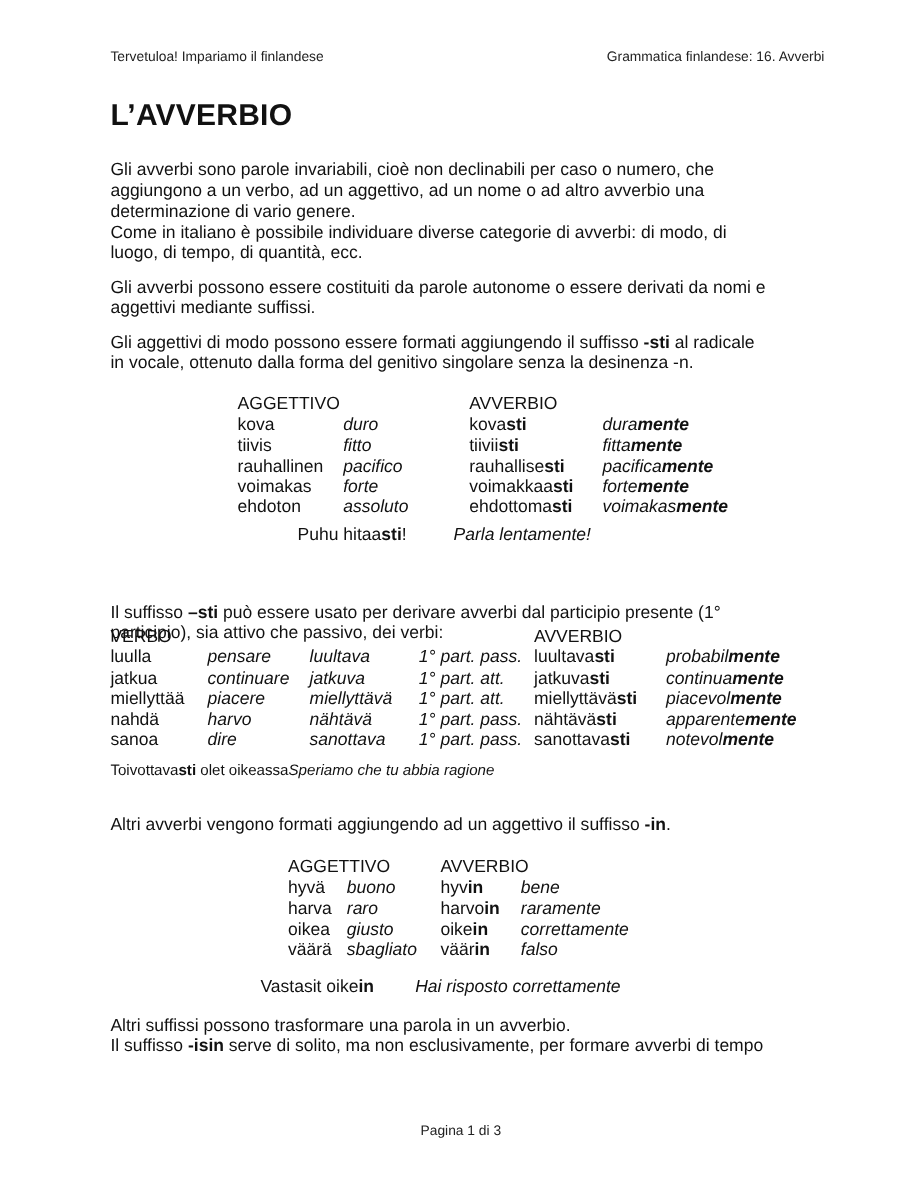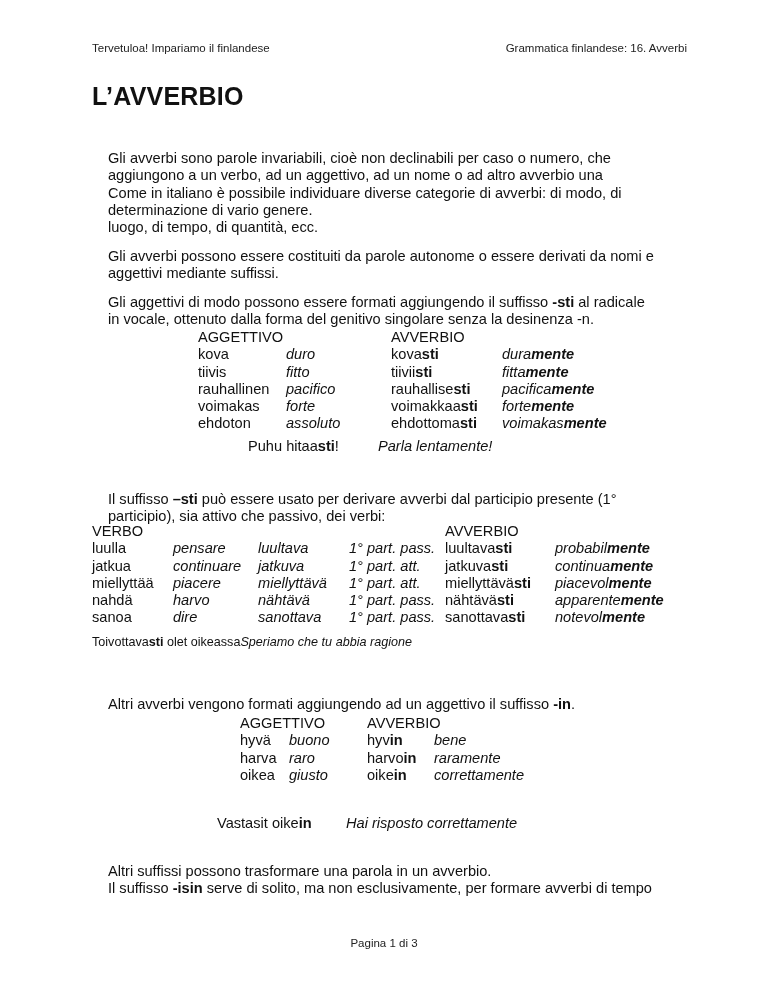--- a/index.html
+++ b/index.html
@@ -4,42 +4,42 @@
 <style>
   html, body { margin: 0; padding: 0; background: #ffffff; }
   body {
     width: 768px; height: 994px; position: relative; overflow: hidden;
     font-family: "Liberation Sans", sans-serif; color: #111111;
   }
   .hdr { position: absolute; top: 42px; font-size: 11.5px; color: #222; }
   .hdr-left { left: 92px; }
   .hdr-right { right: 81px; }
   .title { position: absolute; left: 92px; top: 82px; font-size: 25px; font-weight: bold; margin: 0; letter-spacing: 0.2px; }
-  .p { position: absolute; left: 92px; width: 600px; font-size: 14.6px; line-height: 17.3px; margin: 16px; }
+  .p { position: absolute; left: 92px; width: 600px; font-size: 14.6px; line-height: 17.3px; margin: 0; }
   .p b { font-weight: bold; }
   table { position: absolute; border-collapse: collapse; font-size: 14.6px; line-height: 17.3px; }
   td { padding: 0; vertical-align: top; white-space: nowrap; }
   .it { font-style: italic; }
   .small { font-size: 12.6px; line-height: 15px; }
   .example { position: absolute; font-size: 14.6px; }
   .footer { position: absolute; top: 937px; left: 0; width: 768px; text-align: center; font-size: 11.5px; color: #222; }
 </style>
 </head>
 <body>
 
 <div class="hdr hdr-left">Tervetuloa! Impariamo il finlandese</div>
 <div class="hdr hdr-right">Grammatica finlandese: 16. Avverbi</div>
 
 <h1 class="title">L’AVVERBIO</h1>
 
 <div class="p" style="top:134px;">
   <div>Gli avverbi sono parole invariabili, cioè non declinabili per caso o numero, che</div>
   <div>aggiungono a un verbo, ad un aggettivo, ad un nome o ad altro avverbio una</div>
+  <div>determinazione di vario genere.</div>
   <div>Come in italiano è possibile individuare diverse categorie di avverbi: di modo, di</div>
-  <div>determinazione di vario genere.</div>
   <div>luogo, di tempo, di quantità, ecc.</div>
 </div>
 
 <div class="p" style="top:232px;">
   <div>Gli avverbi possono essere costituiti da parole autonome o essere derivati da nomi e</div>
   <div>aggettivi mediante suffissi.</div>
 </div>
 
 <div class="p" style="top:278px;">
   <div><span>Gli aggettivi di modo possono essere formati aggiungendo il suffisso </span><b>-sti</b><span> al radicale</span></div>
@@ -81,21 +81,21 @@
     <td class="it">assoluto</td>
     <td><span>ehdottoma</span><b>sti</b></td>
     <td class="it"><span>voimakas</span><b>mente</b></td>
   </tr>
 </tbody>
   </table>
 
 <div class="example" style="left:248px; top:438px;"><span>Puhu hitaa</span><b>sti</b><span>!</span></div>
 <div class="example it" style="left:378px; top:438px;">Parla lentamente!</div>
 
-<div class="p" style="top:475px;">
+<div class="p" style="top:503px;">
   <div><span>Il suffisso </span><b>–sti</b><span> può essere usato per derivare avverbi dal participio presente (1°</span></div>
   <div>participio), sia attivo che passivo, dei verbi:</div>
 </div>
 
 <table style="left:92px; top:523px;">
   <tbody>
       <tr>
     <td colspan="4">VERBO</td>
     <td colspan="2">AVVERBIO</td>
   </tr>
@@ -172,20 +172,26 @@
     <td class="it">raro</td>
     <td><span>harvo</span><b>in</b></td>
     <td class="it">raramente</td>
   </tr>
   <tr>
     <td>oikea</td>
     <td class="it">giusto</td>
     <td><span>oike</span><b>in</b></td>
     <td class="it">correttamente</td>
   </tr>
+  <tr>
+    <td>väärä</td>
+    <td class="it">sbagliato</td>
+    <td><span>väär</span><b>in</b></td>
+    <td class="it">falso</td>
+  </tr>
 </tbody>
   </table>
 
 <div class="example" style="left:217px; top:815px;text-align:right;"><span>Vastasit oike</span><b>in</b></div>
 <div class="example it" style="left:346px; top:815px;">Hai risposto correttamente</div>
 
 <div class="p" style="top:847px;">
   <div>Altri suffissi possono trasformare una parola in un avverbio.</div>
   <div><span>Il suffisso </span><b>-isin</b><span> serve di solito, ma non esclusivamente, per formare avverbi di tempo</span></div>
 </div>

